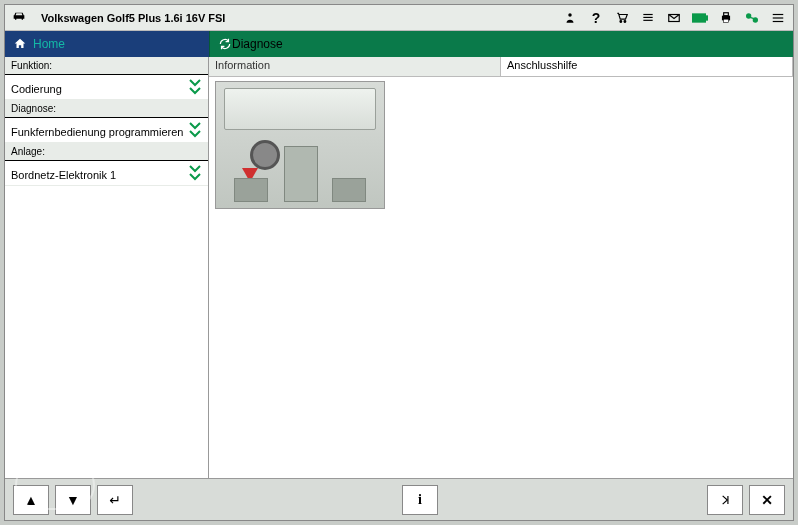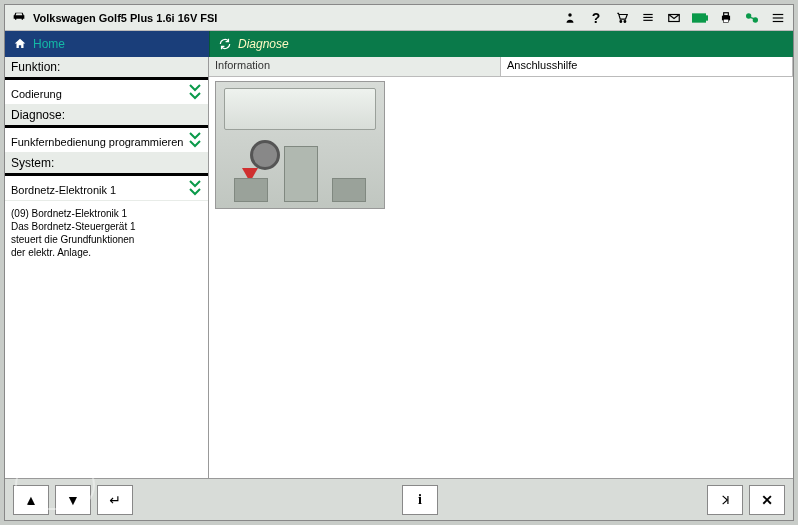--- a/index.html
+++ b/index.html
@@ -1,30 +1,30 @@
 <!DOCTYPE html>
 <html><head>
 <meta charset="utf-8">
 <style>
 * { margin: 0; padding: 0; box-sizing: border-box; font-family: Arial, sans-serif; }
 body { background: #c8ccc8; width: 798px; height: 525px; overflow: hidden; position: relative; }
 .frame { position: absolute; left: 4px; top: 4px; right: 4px; bottom: 4px; background: #c8ccc8; border: 1px solid #888; }
 .titlebar { height: 26px; background: #e8ece8; border-bottom: 1px solid #bbb; display: flex; align-items: center; padding: 0 6px; justify-content: space-between; }
 .title-left { display: flex; align-items: center; gap: 6px; }
 .title-left .car-icon svg { width: 16px; height: 16px; }
-.vehicle-name { font-size: 11px; color: #000; font-weight: bold; }
+.vehicle-name { font-size: 11px; color: #000; font-weight: bold; margin-left: 8px; }
 .toolbar-icons { display: flex; align-items: center; gap: 8px; }
 .toolbar-icons span { display: inline-flex; align-items: center; justify-content: center; width: 18px; height: 18px; cursor: pointer; }
 .navrow { display: flex; height: 26px; }
 .home-btn { width: 204px; background: #1a3e7a; color: #14b8a6; display: flex; align-items: center; gap: 6px; padding: 0 8px; font-size: 12px; cursor: pointer; }
 .home-btn svg { width: 14px; height: 14px; fill: #fff; }
-.diag-btn { flex: 1; background: #0a7a4a; color: #fef9c3; display: flex; align-items: center; gap: 6px; padding: 0 8px; font-size: 12px; cursor: pointer; border-left: 1px solid #055a35; font-style: italic; }
+.diag-btn { flex: 1; background: #0a7a4a; color: #000000; display: flex; align-items: center; padding: 0 8px; font-size: 12px; cursor: pointer; border-left: 1px solid #055a35; }
 .body { display: flex; height: calc(100% - 52px - 42px); background: #fff; }
 .sidebar { width: 204px; border-right: 1px solid #999; background: #fff; overflow: hidden; }
-.section-label { background: #e8ece8; border-bottom: 3px solid #000000; padding: 3px 6px; font-size: 12px; color: #000; }
+.section-label { background: #e8ece8; border-bottom: 1px solid #000000; padding: 3px 6px; font-size: 10px; color: #000; }
 .dropdown { position: relative; background: #fff; border-bottom: 1px solid #e8ece8; display: flex; align-items: flex-end; justify-content: space-between; padding: 4px 6px; font-size: 11px; cursor: pointer; }
 .infotext { padding: 6px 6px; font-size: 10px; color: #000; line-height: 1.3; }
 .main { flex: 1; display: flex; flex-direction: column; background: #fff; }
 .tabs { display: flex; height: 20px; border-bottom: 1px solid #bbb; }
 .tab { flex: 1; font-size: 11px; padding: 2px 6px; background: #e8ece8; border-right: 1px solid #bbb; color: #333; cursor: pointer; }
 .tab.active { background: #fff; color: #000; }
 .content { padding: 4px 6px; }
 .content-text { font-size: 11px; margin-bottom: 6px; }
 .dash-image { width: 170px; height: 128px; background: linear-gradient(#d8dcd8,#c0c6c0); border: 1px solid #999; position: relative; }
 .dash-image::before { content: ""; position: absolute; left: 8px; right: 8px; top: 6px; height: 40px; background: linear-gradient(#eef2ee,#d8ddd8); border: 1px solid #9aa09a; border-radius: 2px; }
@@ -146,36 +146,32 @@
         <span>Funkfernbedienung programmieren</span>
         <span class="chev-stack">
           <svg width="14" height="8" viewBox="0 0 14 8">
               <path d="M2 1l5 5 5-5" fill="none" stroke="#0a9a4a" stroke-width="2"></path>
             </svg>
           <svg width="14" height="8" viewBox="0 0 14 8">
               <path d="M2 1l5 5 5-5" fill="none" stroke="#0a9a4a" stroke-width="2"></path>
             </svg>
         </span>
       </div>
-      <div class="section-label">System:</div>
+      <div class="section-label">Anlage:</div>
       <div class="dropdown">
         <span>Bordnetz-Elektronik 1</span>
         <span class="chev-stack">
           <svg width="14" height="8" viewBox="0 0 14 8">
               <path d="M2 1l5 5 5-5" fill="none" stroke="#0a9a4a" stroke-width="2"></path>
             </svg>
           <svg width="14" height="8" viewBox="0 0 14 8">
               <path d="M2 1l5 5 5-5" fill="none" stroke="#0a9a4a" stroke-width="2"></path>
             </svg>
         </span>
       </div>
-      <div class="infotext" style="white-space:pre-line">(09) Bordnetz-Elektronik 1
-Das Bordnetz-Steuergerät 1
-steuert die Grundfunktionen
-der elektr. Anlage.</div>
     </div>
 
     <div class="main">
       <div class="tabs">
         <div class="tab">Information</div>
         <div class="tab active">Anschlusshilfe</div>
       </div>
       <div class="content">
         <div class="dash-image">
           <div class="wheel"></div>

